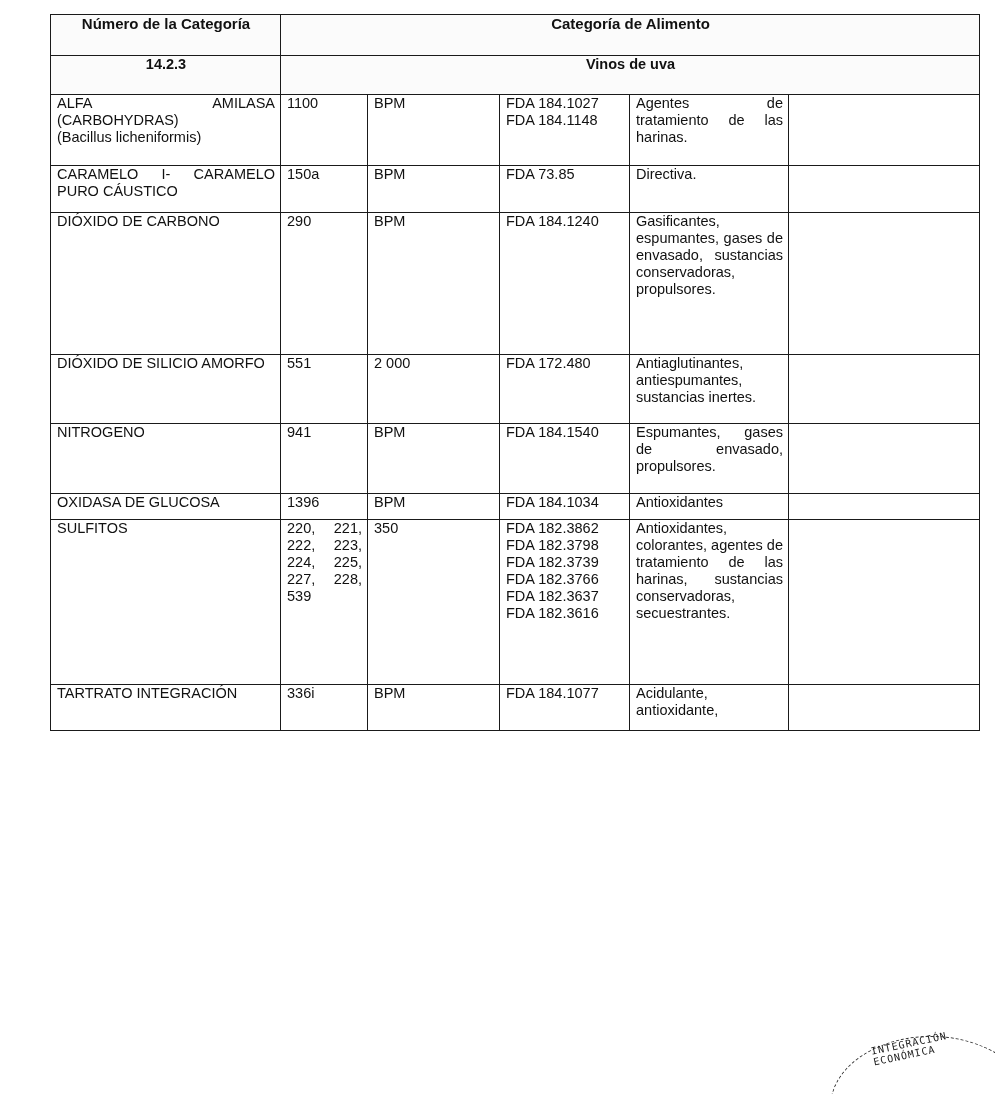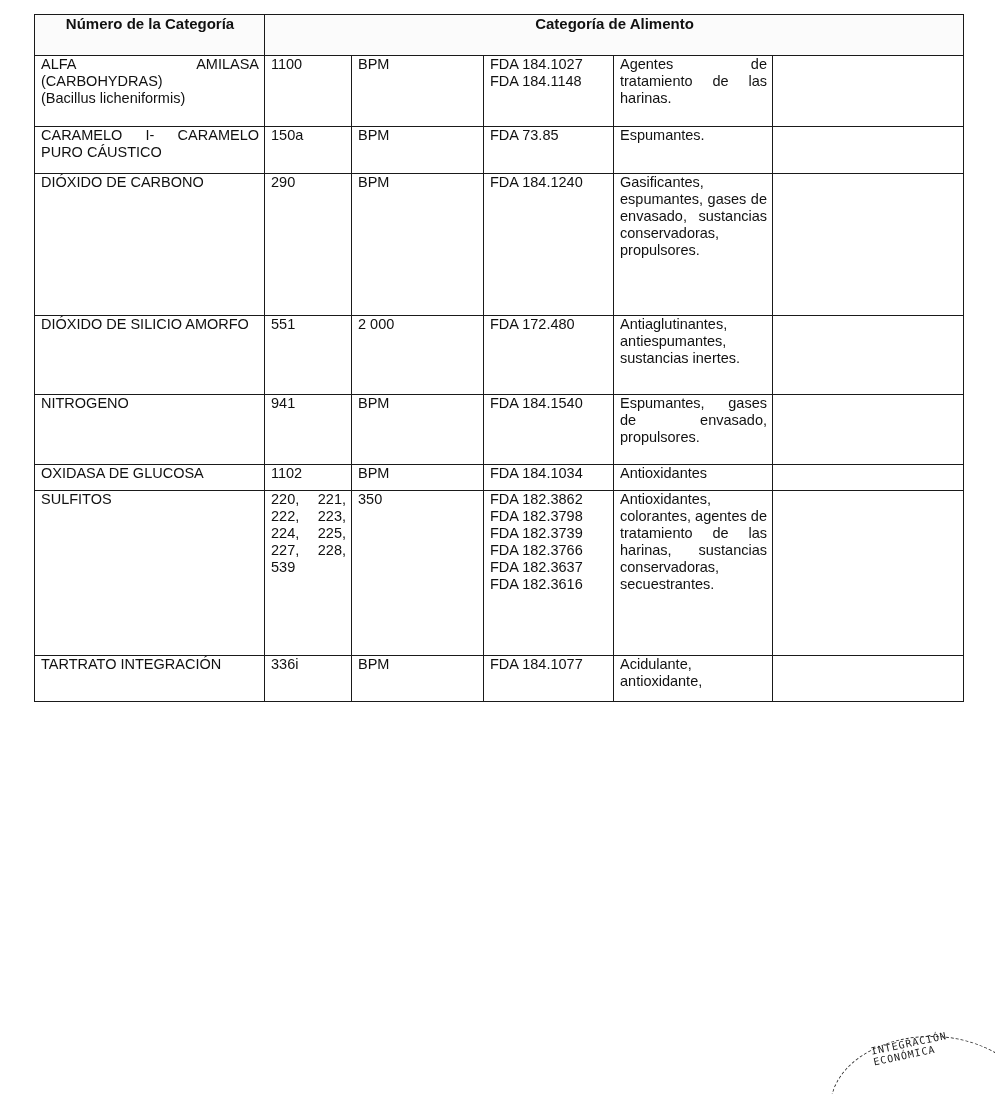--- a/index.html
+++ b/index.html
@@ -1,18 +1,18 @@
 <!DOCTYPE html>
 <html><head>
 <meta charset="utf-8">
 <style>
   html, body { margin: 0; padding: 0; background: #ffffff; }
   body { width: 995px; height: 1094px; position: relative; overflow: hidden;
          font-family: "Liberation Sans", sans-serif; color: #111; }
-  table.doc { position: absolute; left: 34px; top: 14px; width: 929px;
+  table.doc { position: absolute; left: 50px; top: 14px; width: 929px;
               border-collapse: collapse; table-layout: fixed; font-size: 14.5px;
               line-height: 17px; }
   table.doc td { border: 1.5px solid #1a1a1a; vertical-align: top;
                  padding: 0 5px 0 6px; overflow: hidden; }
   .hdr td { font-weight: bold; text-align: center; vertical-align: middle;
             background: #fbfbfb; }
   .hdr .h1 { font-size: 15px; }
   .col-hdr td { font-size: 14.5px; line-height: 17px; }
   .j { text-align: justify; text-align-last: left; }
   .ml { white-space: pre-line; }
@@ -34,66 +34,70 @@
       <col style="width:132px">
     <col style="width:130px">
       <col style="width:159px">
       <col style="width:191px">
   </colgroup>
   <tbody>
     <tr class="hdr" style="height:41px">
       <td class="h1">Número de la Categoría</td>
       <td class="h1" colspan="5">Categoría de Alimento</td>
     </tr>
+    <tr class="hdr" style="height:39px">
+      <td>14.2.3</td>
+      <td colspan="5">Vinos de uva</td>
+    </tr>
 
     <tr style="height:71px">
       <td class="j ml">ALFA AMILASA (CARBOHYDRAS)
 (Bacillus licheniformis)</td>
       <td class="ml">1100</td>
       <td>BPM</td>
       <td class="ml">FDA 184.1027
 FDA 184.1148</td>
       <td class="j">Agentes de tratamiento de las harinas.</td>
       <td></td>
     </tr>
     <tr style="height:47px">
       <td class="j">CARAMELO I- CARAMELO PURO CÁUSTICO</td>
       <td>150a</td>
       <td>BPM</td>
       <td>FDA 73.85</td>
-      <td class="j">Espumantes.</td>
+      <td class="j">Directiva.</td>
       <td></td>
     </tr>
     <tr style="height:142px">
       <td class="j">DIÓXIDO DE CARBONO</td>
       <td>290</td>
       <td>BPM</td>
       <td>FDA 184.1240</td>
       <td class="j">Gasificantes, espumantes, gases de envasado, sustancias conservadoras, propulsores.</td>
       <td></td>
     </tr>
-    <tr style="height:79px">
+    <tr style="height:69px">
       <td class="j">DIÓXIDO DE SILICIO AMORFO</td>
       <td>551</td>
       <td>2 000</td>
       <td>FDA 172.480</td>
       <td class="j">Antiaglutinantes, antiespumantes, sustancias inertes.</td>
       <td></td>
     </tr>
     <tr style="height:70px">
       <td class="j">NITROGENO</td>
       <td>941</td>
       <td>BPM</td>
       <td>FDA 184.1540</td>
       <td class="j">Espumantes, gases de envasado, propulsores.</td>
       <td></td>
     </tr>
     <tr style="height:26px">
       <td class="j">OXIDASA DE GLUCOSA</td>
-      <td>1102</td>
+      <td>1396</td>
       <td>BPM</td>
       <td>FDA 184.1034</td>
       <td class="j">Antioxidantes</td>
       <td></td>
     </tr>
     <tr style="height:165px">
       <td class="j">SULFITOS</td>
       <td class="j">220, 221, 222, 223, 224, 225, 227, 228, 539</td>
       <td>350</td>
       <td class="ml">FDA 182.3862

